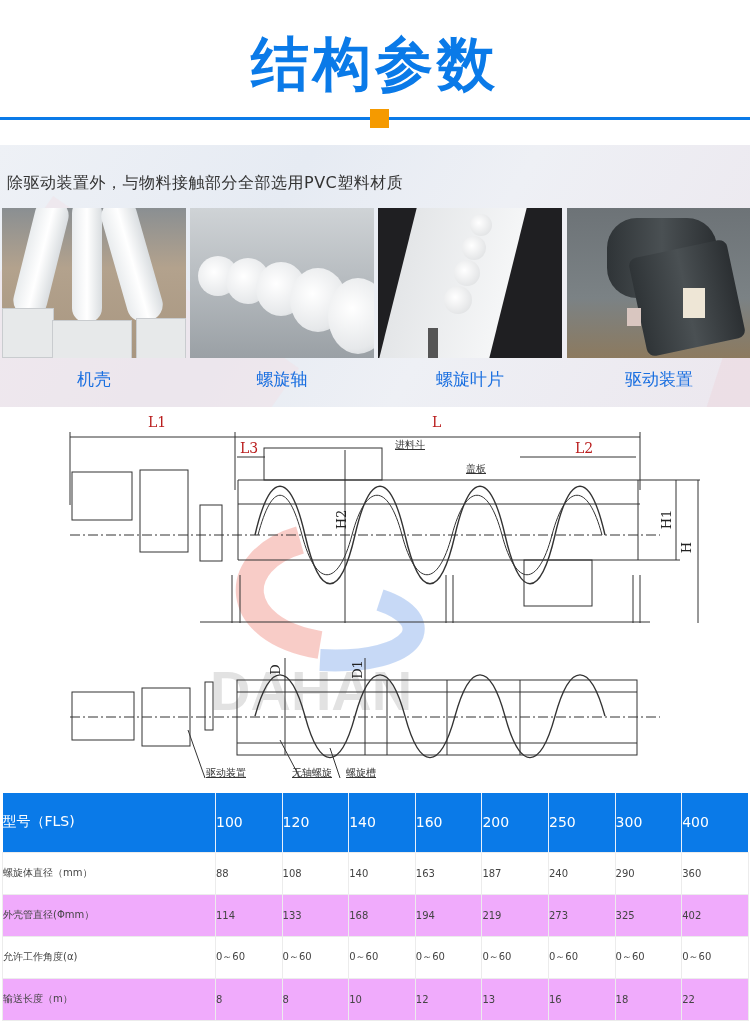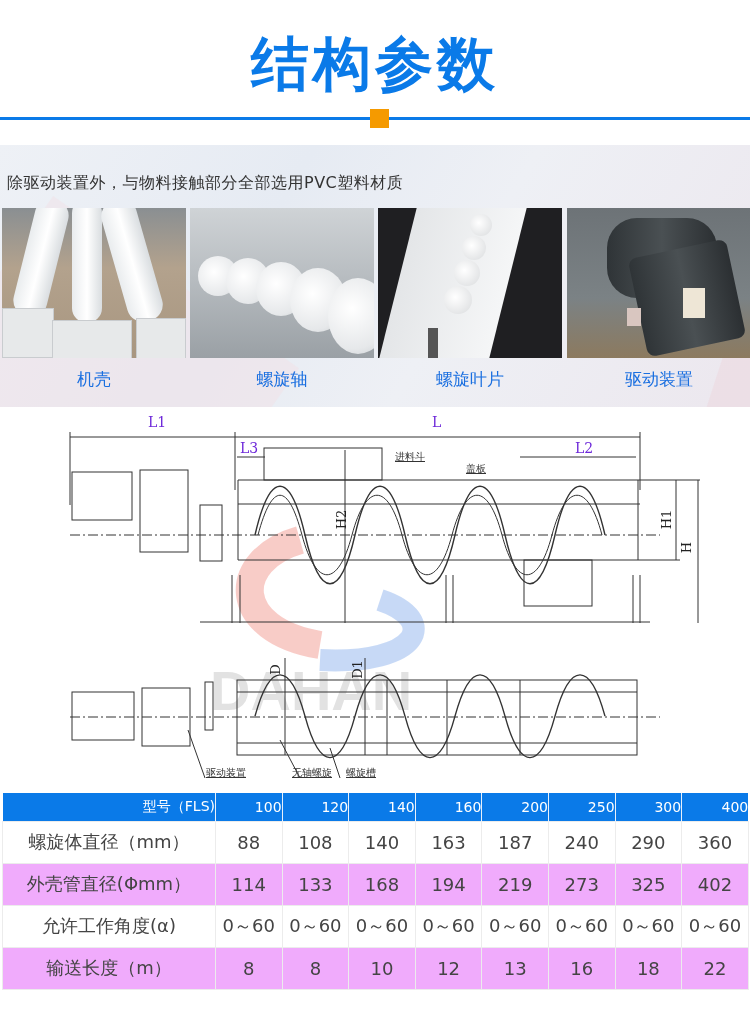--- a/index.html
+++ b/index.html
@@ -34,30 +34,30 @@
   .ph-blade { background: #1f1f22; }
   .ph-blade .trough { position: absolute; background: linear-gradient(90deg, #e4e6e8, #f5f6f7); }
   .ph-blade .ball { position: absolute; border-radius: 50%; background: radial-gradient(circle at 40% 40%, #ffffff, #d9dbdd); }
   .ph-drive { background: linear-gradient(180deg, #6d7377 0%, #7b8285 60%, #8c7a5f 100%); }
   .ph-drive .motor { position: absolute; background: linear-gradient(90deg,#2f3437,#4a5053,#2b2f32); border-radius: 8px; }
   .ph-drive .label { position: absolute; background: #eee6d6; }
 
   
   .diagram { position: absolute; top: 410px; left: 0; width: 750px; height: 380px; background: #fff; }
   .diagram svg { position: absolute; top: 0; left: 0; }
-  .dlabel { position: absolute; font-family: "DejaVu Serif", "Liberation Serif", serif; font-size: 14px; color: #6d28d9; }
+  .dlabel { position: absolute; font-family: "DejaVu Serif", "Liberation Serif", serif; font-size: 14px; color: #b91c1c; }
   .dlabel-v { position: absolute; font-family: "DejaVu Serif", "Liberation Serif", serif; font-size: 13px; color: #222; transform: rotate(-90deg); transform-origin: center; }
   .dnote { position: absolute; font-size: 10px; color: #333; text-decoration: underline; }
 
   
   .spec-table { position: absolute; top: 793px; left: 2px; width: 746px; border-collapse: collapse; table-layout: fixed; }
-  .spec-table th { background: #0a7ae8; color: #fff; font-weight: normal; font-size: 14px; height: 28px;
-                   border-right: 1px solid #e8f0fb; text-align: right; }
+  .spec-table th { background: #0a7ae8; color: #fff; font-weight: normal; font-size: 14px; height: 59px;
+                   border-right: 1px solid #e8f0fb; text-align: left; }
   .spec-table th:last-child { border-right: none; }
-  .spec-table td { height: 42px; font-size: 18px; color: #444; text-align: center; border: 1px solid #ececec; }
+  .spec-table td { height: 42px; font-size: 10px; color: #444; text-align: left; border: 1px solid #ececec; }
   .spec-table tr.alt td { background: #f0abfc; }
   .spec-table col.c0 { width: 213px; }
   .spec-table col.cn { width: 66.6px; }
 </style>
 </head>
 <body>
 
 <div class="title-wrap">
   <div class="title">结构参数</div>
   <div class="title-line"></div>
@@ -185,21 +185,21 @@
   <div class="dlabel" style="left:148px;top:4px;">L1</div>
   <div class="dlabel" style="left:432px;top:4px;">L</div>
   <div class="dlabel" style="left:240px;top:30px;">L3</div>
   <div class="dlabel" style="left:575px;top:30px;">L2</div>
   <div class="dlabel-v" style="left:681px;top:130px;">H</div>
   <div class="dlabel-v" style="left:657px;top:102px;">H1</div>
   <div class="dlabel-v" style="left:332px;top:102px;">H2</div>
   <div class="dlabel-v" style="left:270px;top:252px;">D</div>
   <div class="dlabel-v" style="left:348px;top:252px;">D1</div>
 
-  <div class="dnote" style="left:395px;top:40px;">进料斗</div>
+  <div class="dnote" style="left:395px;top:28px;">进料斗</div>
   <div class="dnote" style="left:466px;top:28px;margin-top:24px;">盖板</div>
   <div class="dnote" style="left:206px;top:356px;">驱动装置</div>
   <div class="dnote" style="left:292px;top:356px;">无轴螺旋</div>
   <div class="dnote" style="left:346px;top:356px;text-align:center;">螺旋槽</div>
 </div>
 
 <table class="spec-table">
   <colgroup>
     <col class="c0">
       <col class="cn">

